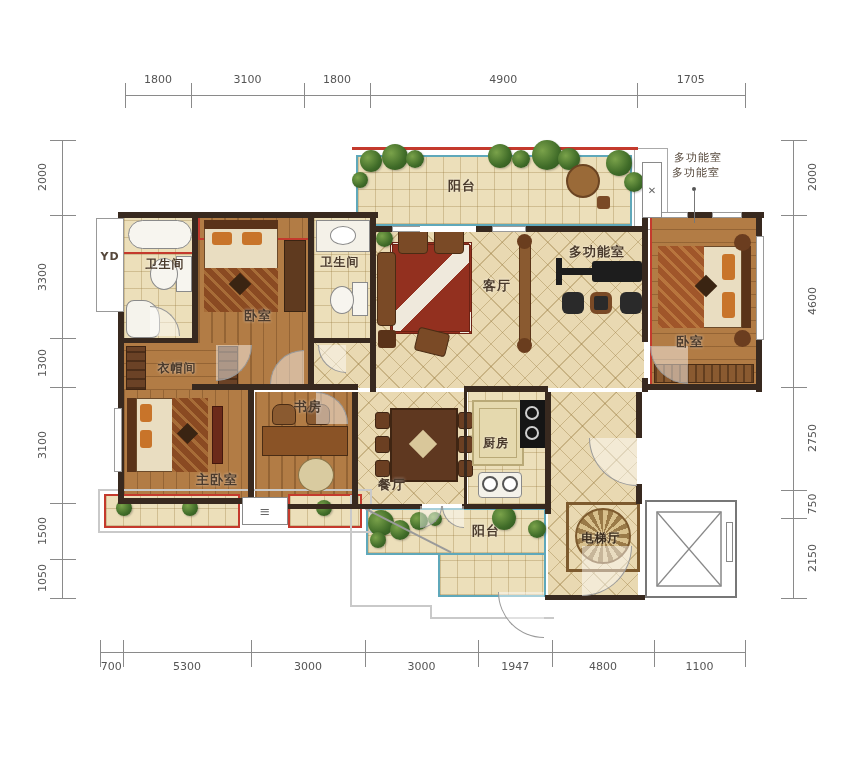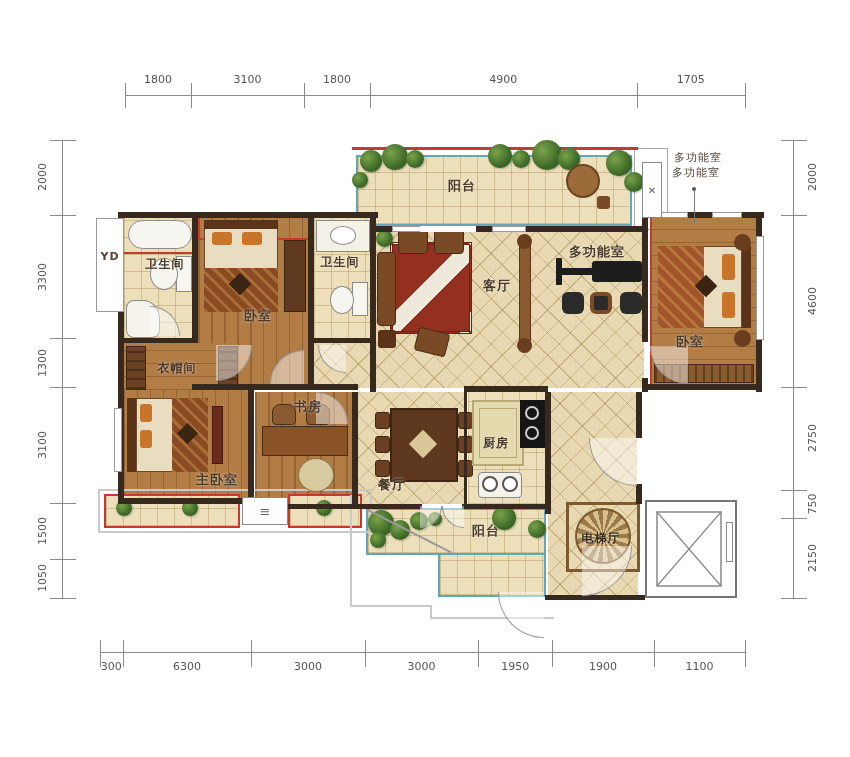--- a/index.html
+++ b/index.html
@@ -281,26 +281,26 @@
       <div class="dimlab" style="left: 690.8px; top: 79px;">1705</div>
       <div class="dimline" style="left: 100px; top: 652px; width: 645px; height: 1px;"></div>
       <div class="dimline" style="left: 100px; top: 640px; width: 1px; height: 27px;"></div>
       <div class="dimline" style="left: 122.7px; top: 640px; width: 1px; height: 27px;"></div>
       <div class="dimline" style="left: 251.3px; top: 640px; width: 1px; height: 27px;"></div>
       <div class="dimline" style="left: 364.8px; top: 640px; width: 1px; height: 27px;"></div>
       <div class="dimline" style="left: 478.3px; top: 640px; width: 1px; height: 27px;"></div>
       <div class="dimline" style="left: 552.1px; top: 640px; width: 1px; height: 27px;"></div>
       <div class="dimline" style="left: 654.2px; top: 640px; width: 1px; height: 27px;"></div>
       <div class="dimline" style="left: 745px; top: 640px; width: 1px; height: 27px;"></div>
-      <div class="dimlab" style="left: 111.3px; top: 666px;">300</div>
-      <div class="dimlab" style="left: 187px; top: 666px;">6300</div>
+      <div class="dimlab" style="left: 111.3px; top: 666px;">700</div>
+      <div class="dimlab" style="left: 187px; top: 666px;">5300</div>
       <div class="dimlab" style="left: 308.1px; top: 666px;">3000</div>
       <div class="dimlab" style="left: 421.6px; top: 666px;">3000</div>
-      <div class="dimlab" style="left: 515.2px; top: 666px;">1950</div>
-      <div class="dimlab" style="left: 603.1px; top: 666px;">1900</div>
+      <div class="dimlab" style="left: 515.2px; top: 666px;">1947</div>
+      <div class="dimlab" style="left: 603.1px; top: 666px;">4800</div>
       <div class="dimlab" style="left: 699.6px; top: 666px;">1100</div>
       <div class="dimline" style="left: 62px; top: 140px; width: 1px; height: 458px;"></div>
       <div class="dimline" style="left: 50px; top: 140px; width: 26px; height: 1px;"></div>
       <div class="dimline" style="left: 50px; top: 214.8px; width: 26px; height: 1px;"></div>
       <div class="dimline" style="left: 50px; top: 338.2px; width: 26px; height: 1px;"></div>
       <div class="dimline" style="left: 50px; top: 386.8px; width: 26px; height: 1px;"></div>
       <div class="dimline" style="left: 50px; top: 502.7px; width: 26px; height: 1px;"></div>
       <div class="dimline" style="left: 50px; top: 558.7px; width: 26px; height: 1px;"></div>
       <div class="dimline" style="left: 50px; top: 598px; width: 26px; height: 1px;"></div>
       <div class="dimlab" style="left: 42px; top: 177.4px; transform: translate(-50%, -50%) rotate(-90deg);">2000</div>

